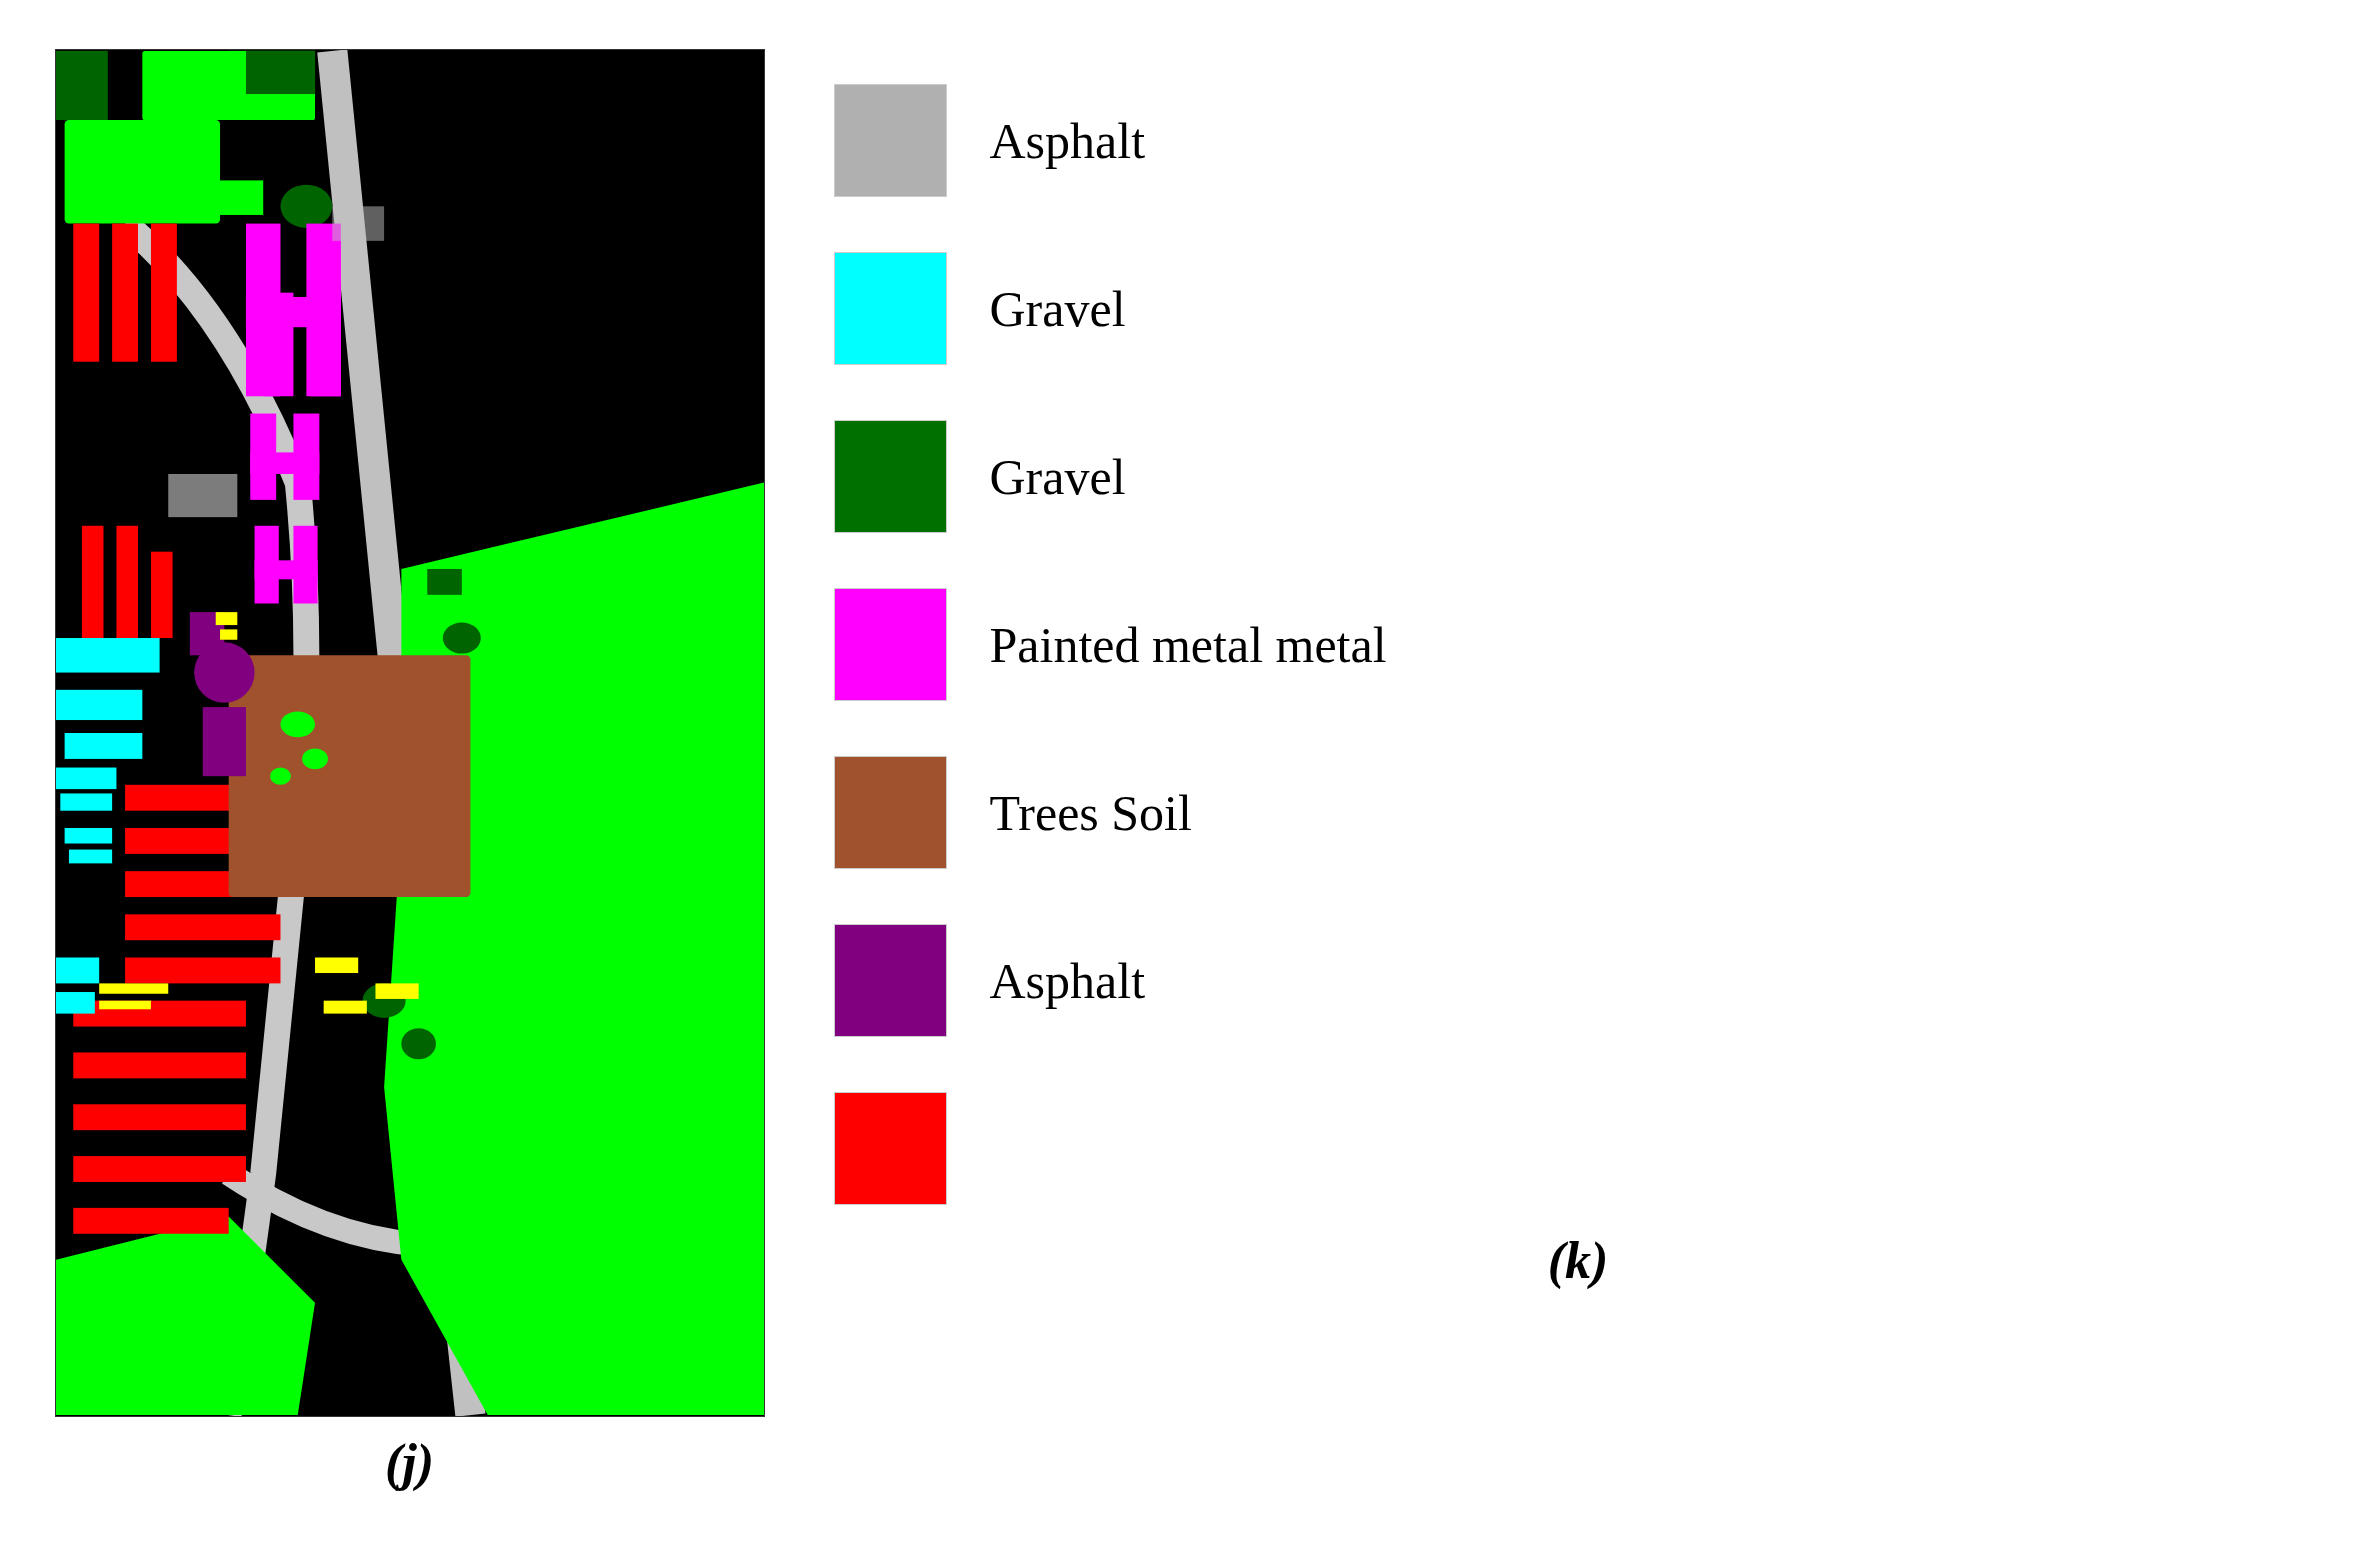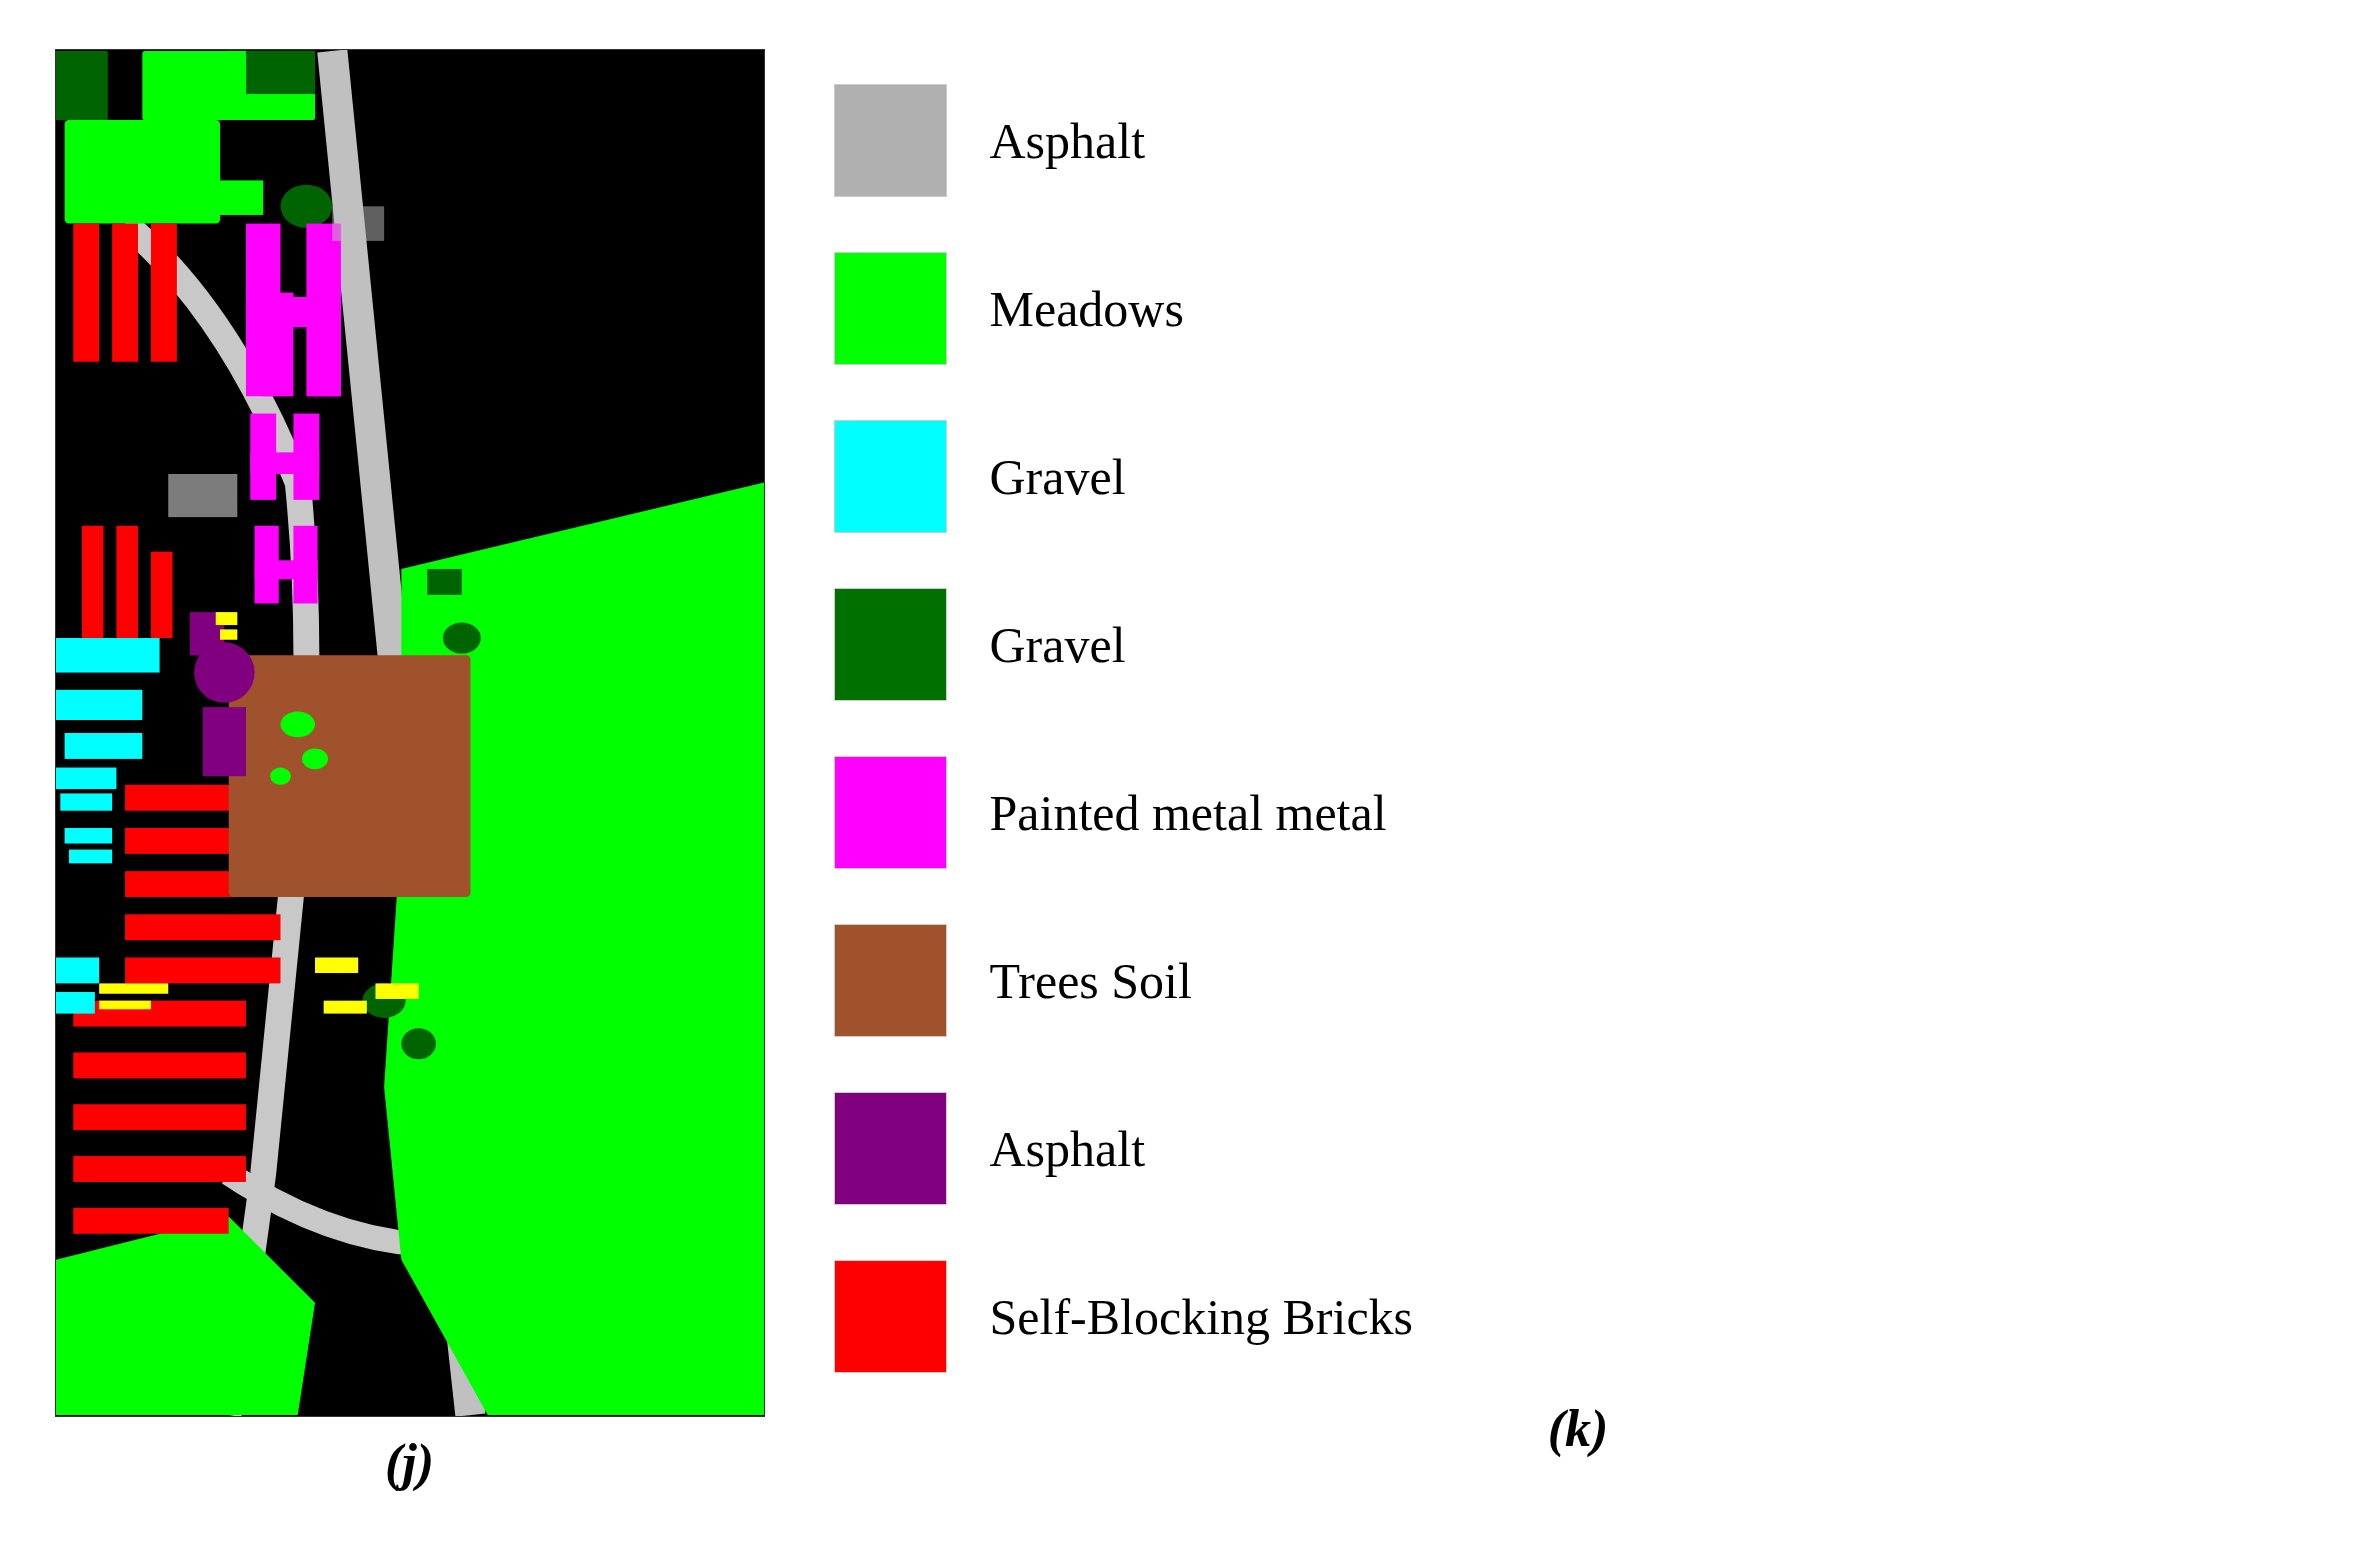--- a/index.html
+++ b/index.html
@@ -199,24 +199,20 @@
     <div class="map-label">(j)</div>
   </div>
 
   <div class="legend-section">
     <div class="legend-items" id="legend-items">
     <div class="legend-item">
           <div class="legend-swatch" style="background-color: rgb(176, 176, 176);"></div>
           <span class="legend-text">Asphalt</span>
         </div>
         <div class="legend-item">
-          <div class="legend-swatch" style="background-color: rgb(0, 255, 0);"></div>
-          <span class="legend-text">Meadows</span>
-        </div>
-        <div class="legend-item">
           <div class="legend-swatch" style="background-color: rgb(0, 255, 255);"></div>
           <span class="legend-text">Gravel</span>
         </div>
         <div class="legend-item">
           <div class="legend-swatch" style="background-color: rgb(0, 112, 0);"></div>
           <span class="legend-text">Gravel</span>
         </div>
         <div class="legend-item">
           <div class="legend-swatch" style="background-color: rgb(255, 0, 255);"></div>
           <span class="legend-text">Painted metal metal</span>
@@ -224,19 +220,18 @@
         <div class="legend-item">
           <div class="legend-swatch" style="background-color: rgb(160, 82, 45);"></div>
           <span class="legend-text">Trees Soil</span>
         </div>
         <div class="legend-item">
           <div class="legend-swatch" style="background-color: rgb(128, 0, 128);"></div>
           <span class="legend-text">Asphalt</span>
         </div>
         <div class="legend-item">
           <div class="legend-swatch" style="background-color: rgb(255, 0, 0);"></div>
-          <span class="legend-text">Self-Blocking Bricks</span>
         </div>
       </div>
     <div class="legend-label">(k)</div>
   </div>
 </div>
 
 
 </body></html>

